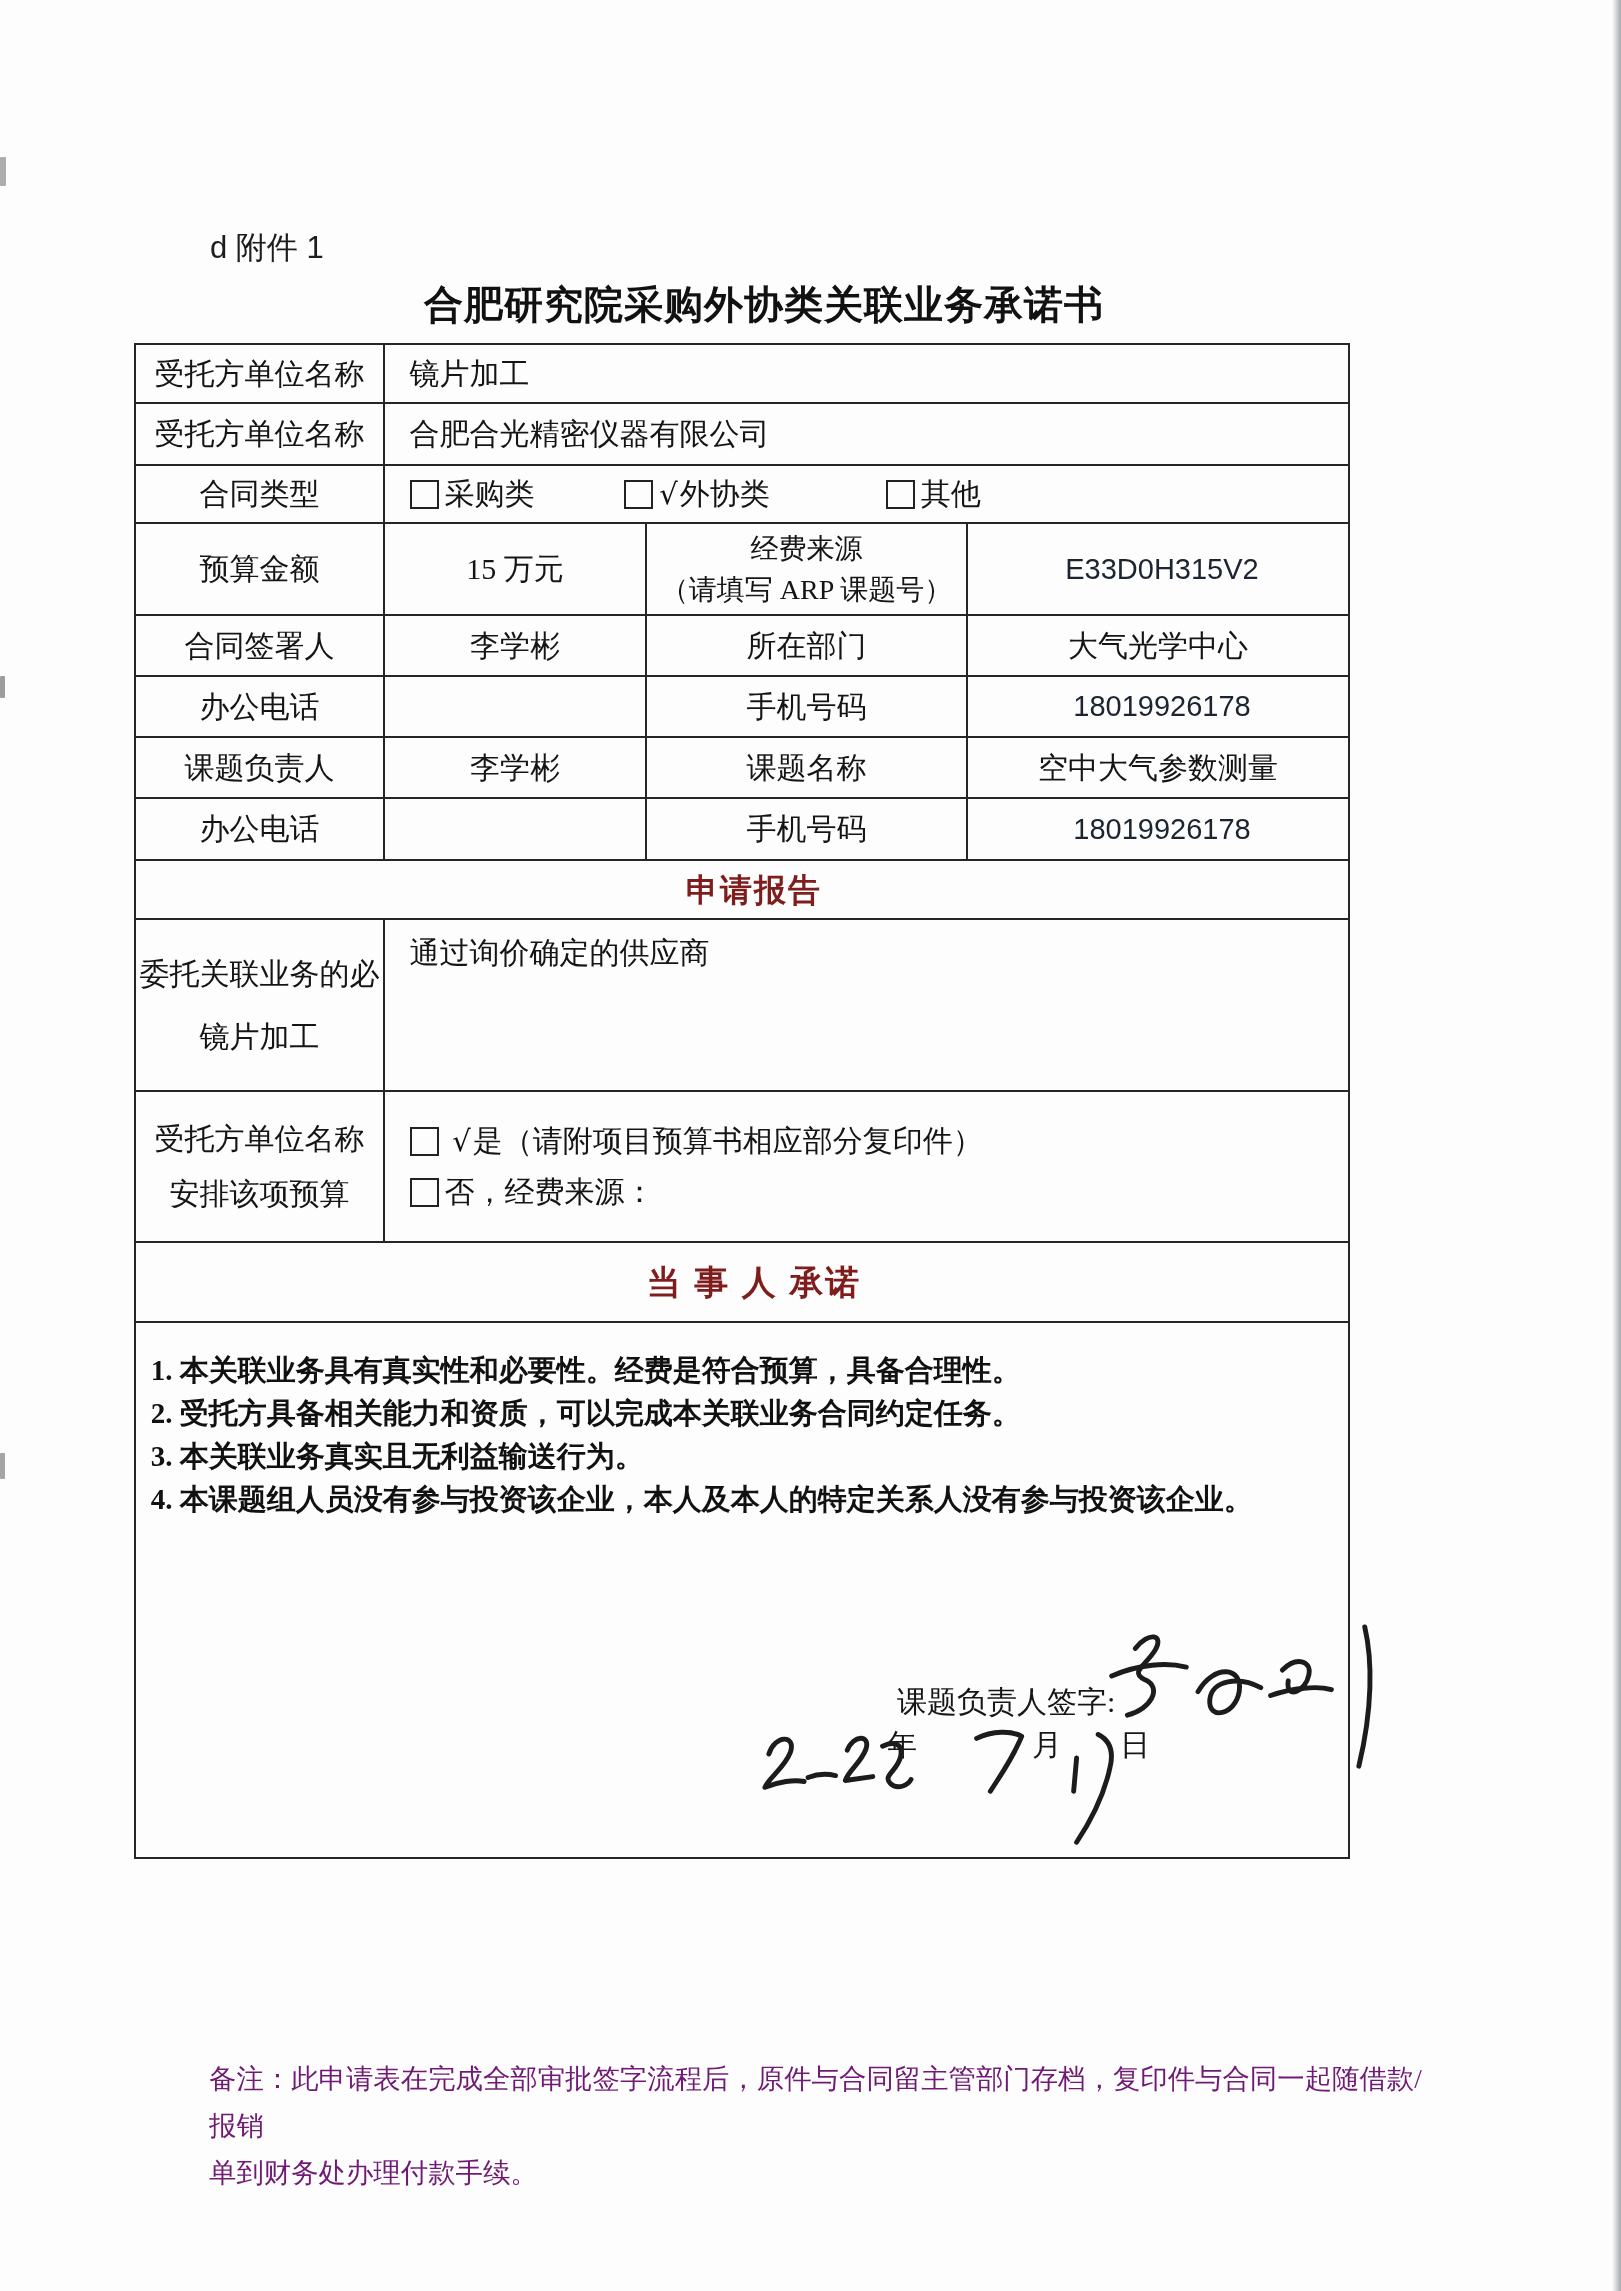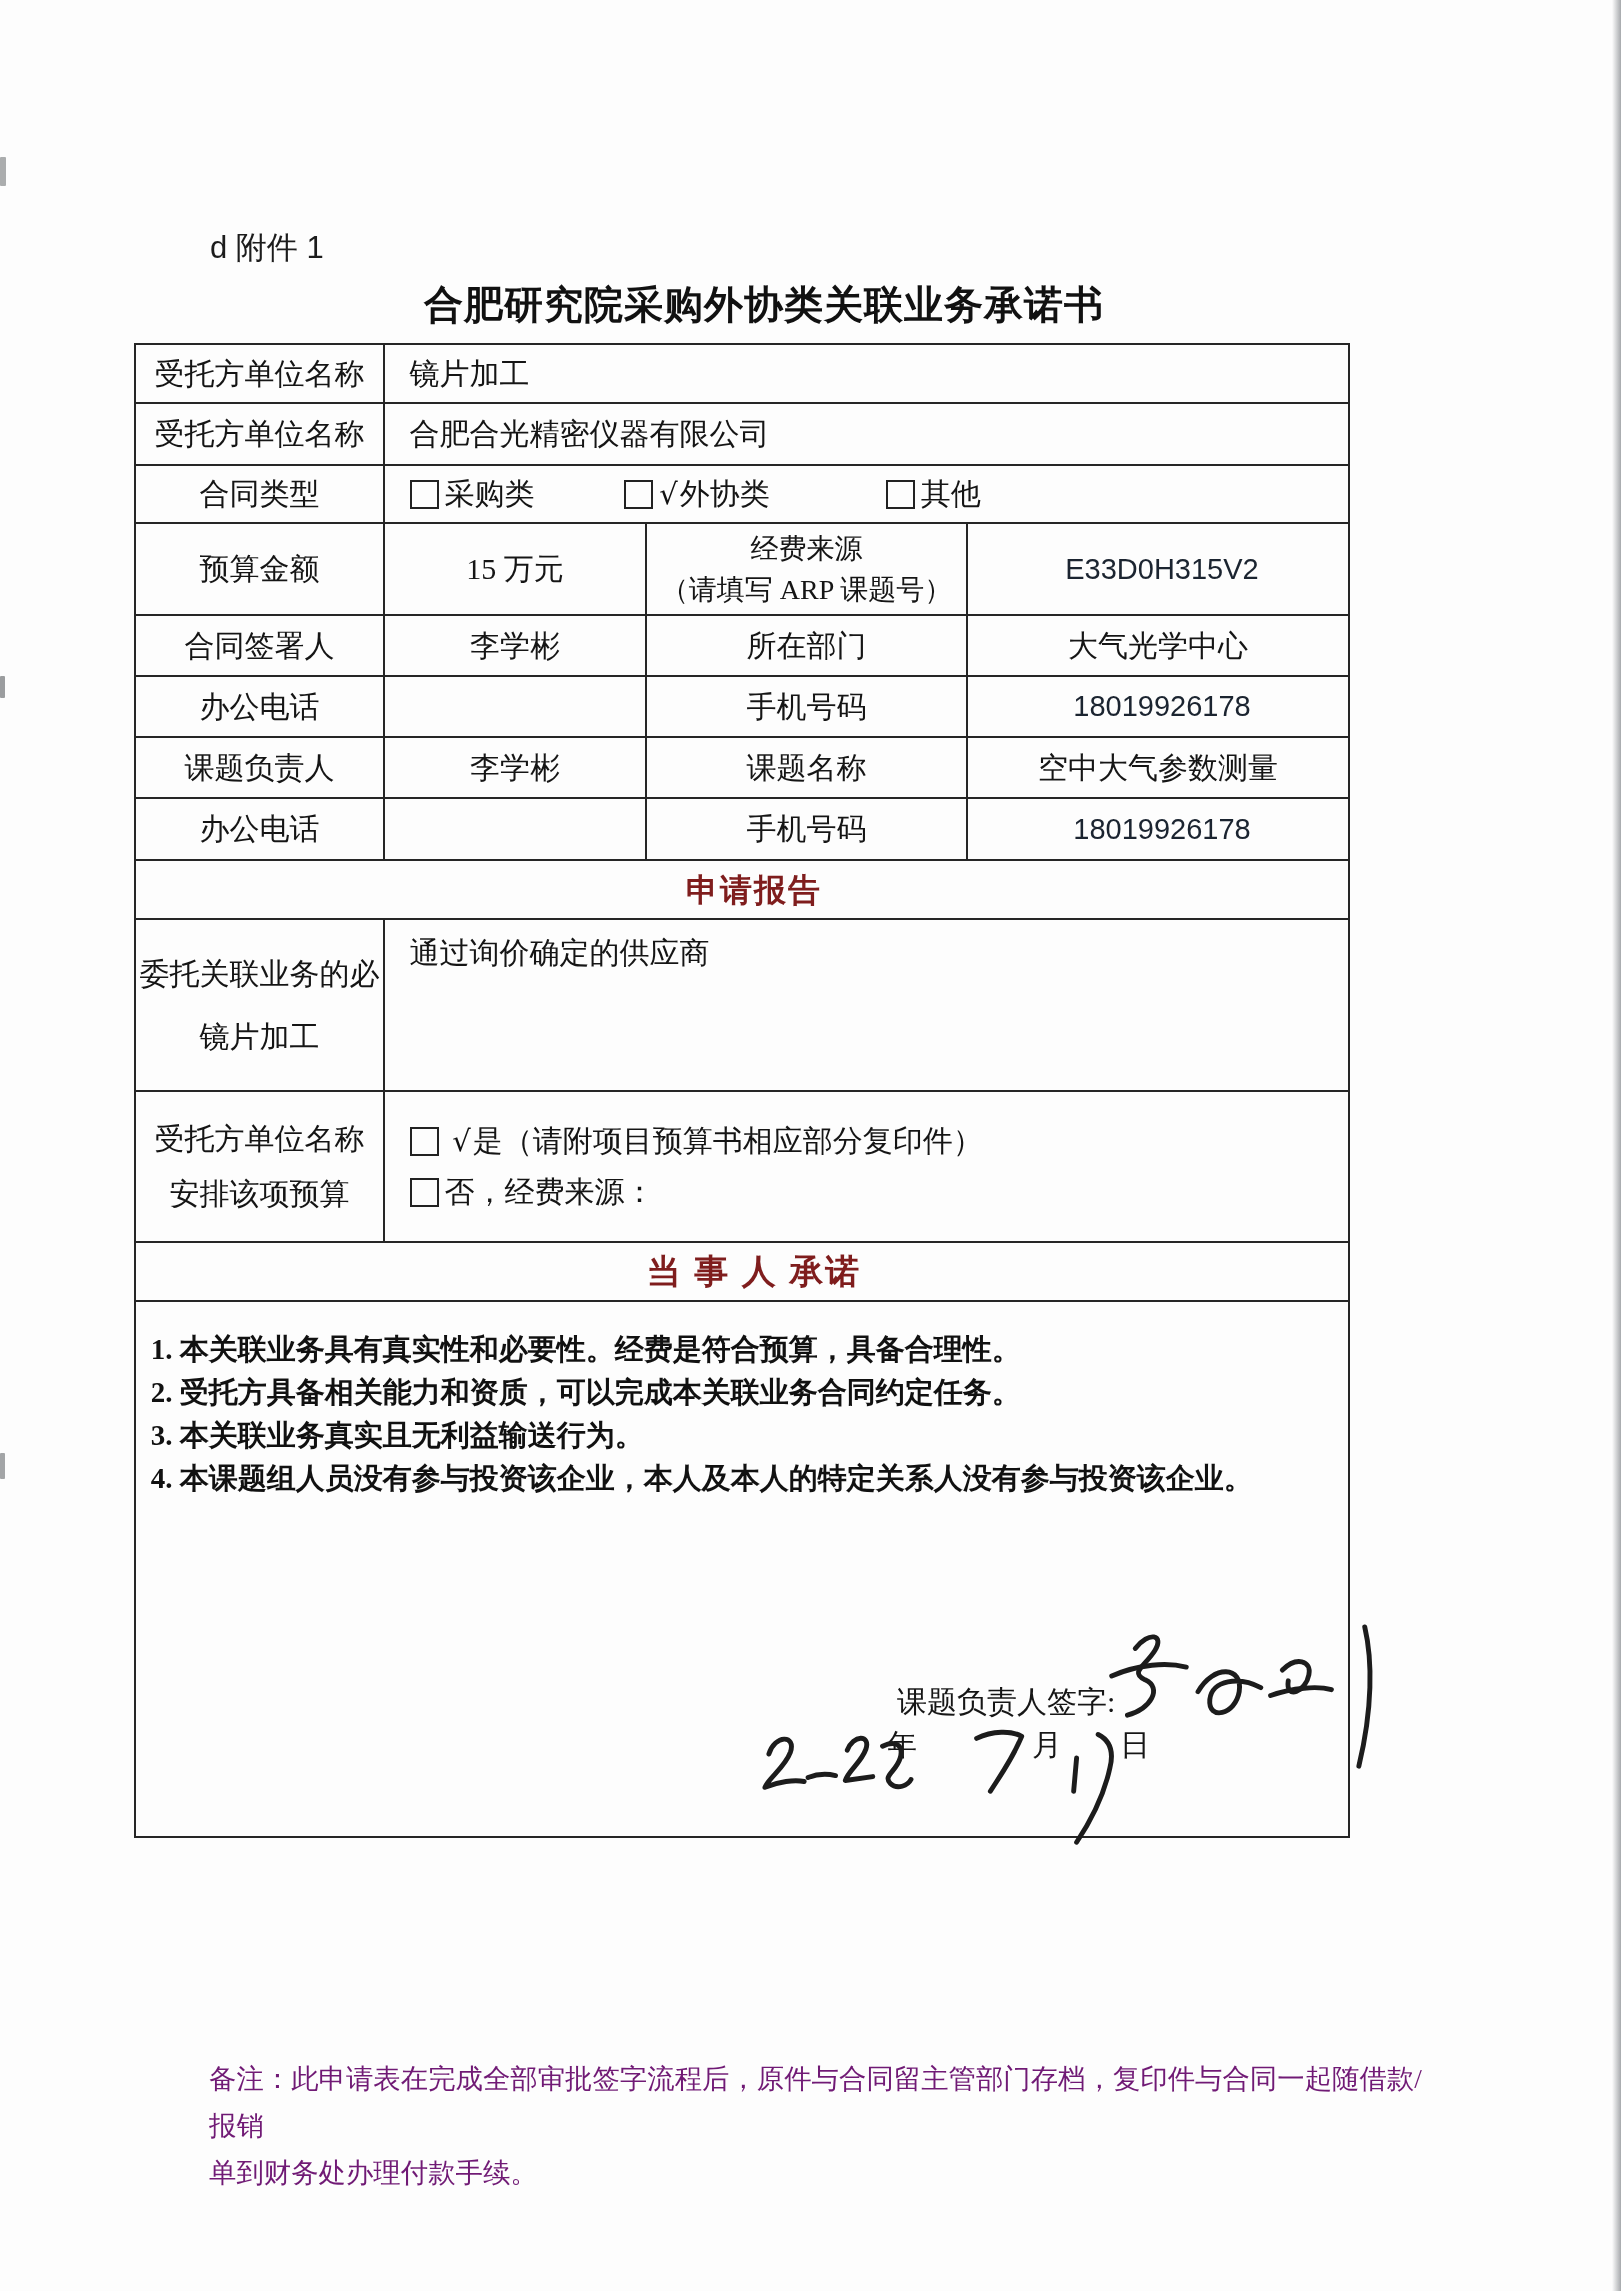--- a/index.html
+++ b/index.html
@@ -190,21 +190,21 @@
         <span class="check" style="margin-left:7.8px">√</span>
         <span>是（请附项目预算书相应部分复印件）</span>
       </span>
       <span class="cbx-line">
         <span class="cbx"></span>
         <span>否，经费来源：</span>
       </span>
     </div>
   </div>
 
-  <div class="tr" style="height:59px">
+  <div class="tr" style="height:80px">
     <div class="td rest hdr" style="font-size:34px">当 事 人 承诺</div>
   </div>
 
   <div class="tr" style="height:534px">
     <div class="td rest big-cell">
       <div class="commit-item">1. 本关联业务具有真实性和必要性。经费是符合预算，具备合理性。</div>
       <div class="commit-item">2. 受托方具备相关能力和资质，可以完成本关联业务合同约定任务。</div>
       <div class="commit-item">3. 本关联业务真实且无利益输送行为。</div>
       <div class="commit-item">4. 本课题组人员没有参与投资该企业，本人及本人的特定关系人没有参与投资该企业。</div>
     </div>

